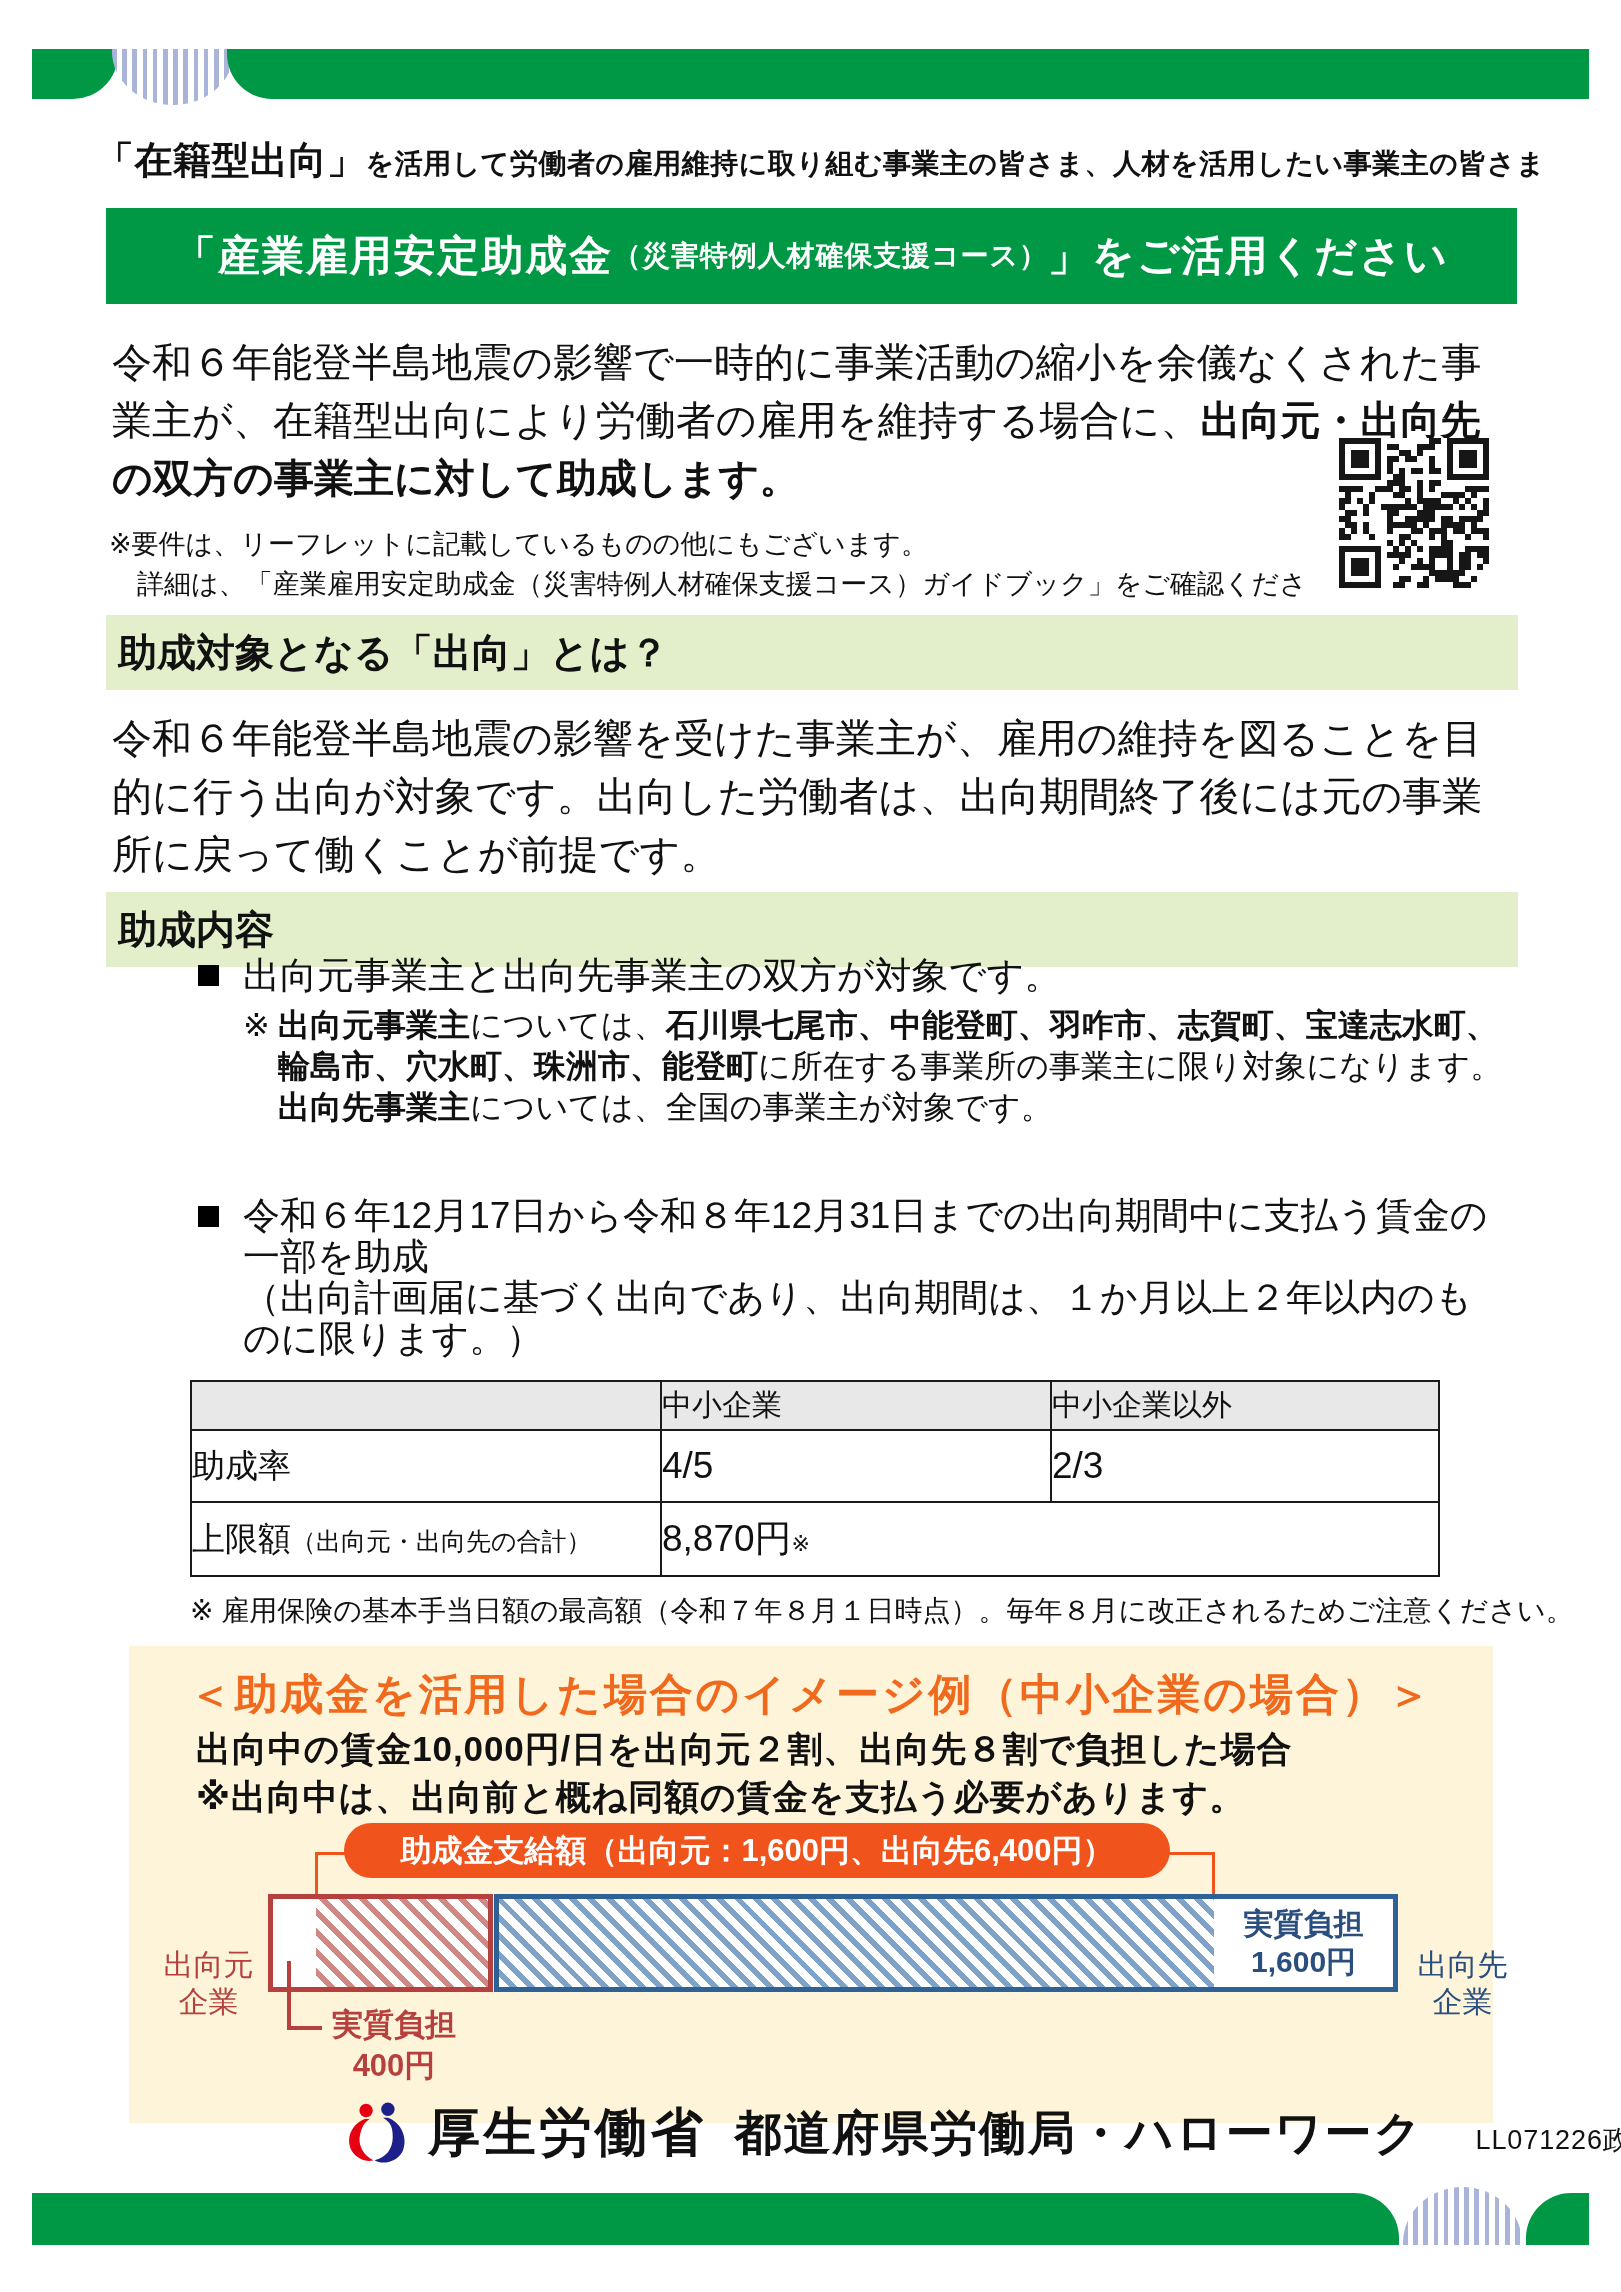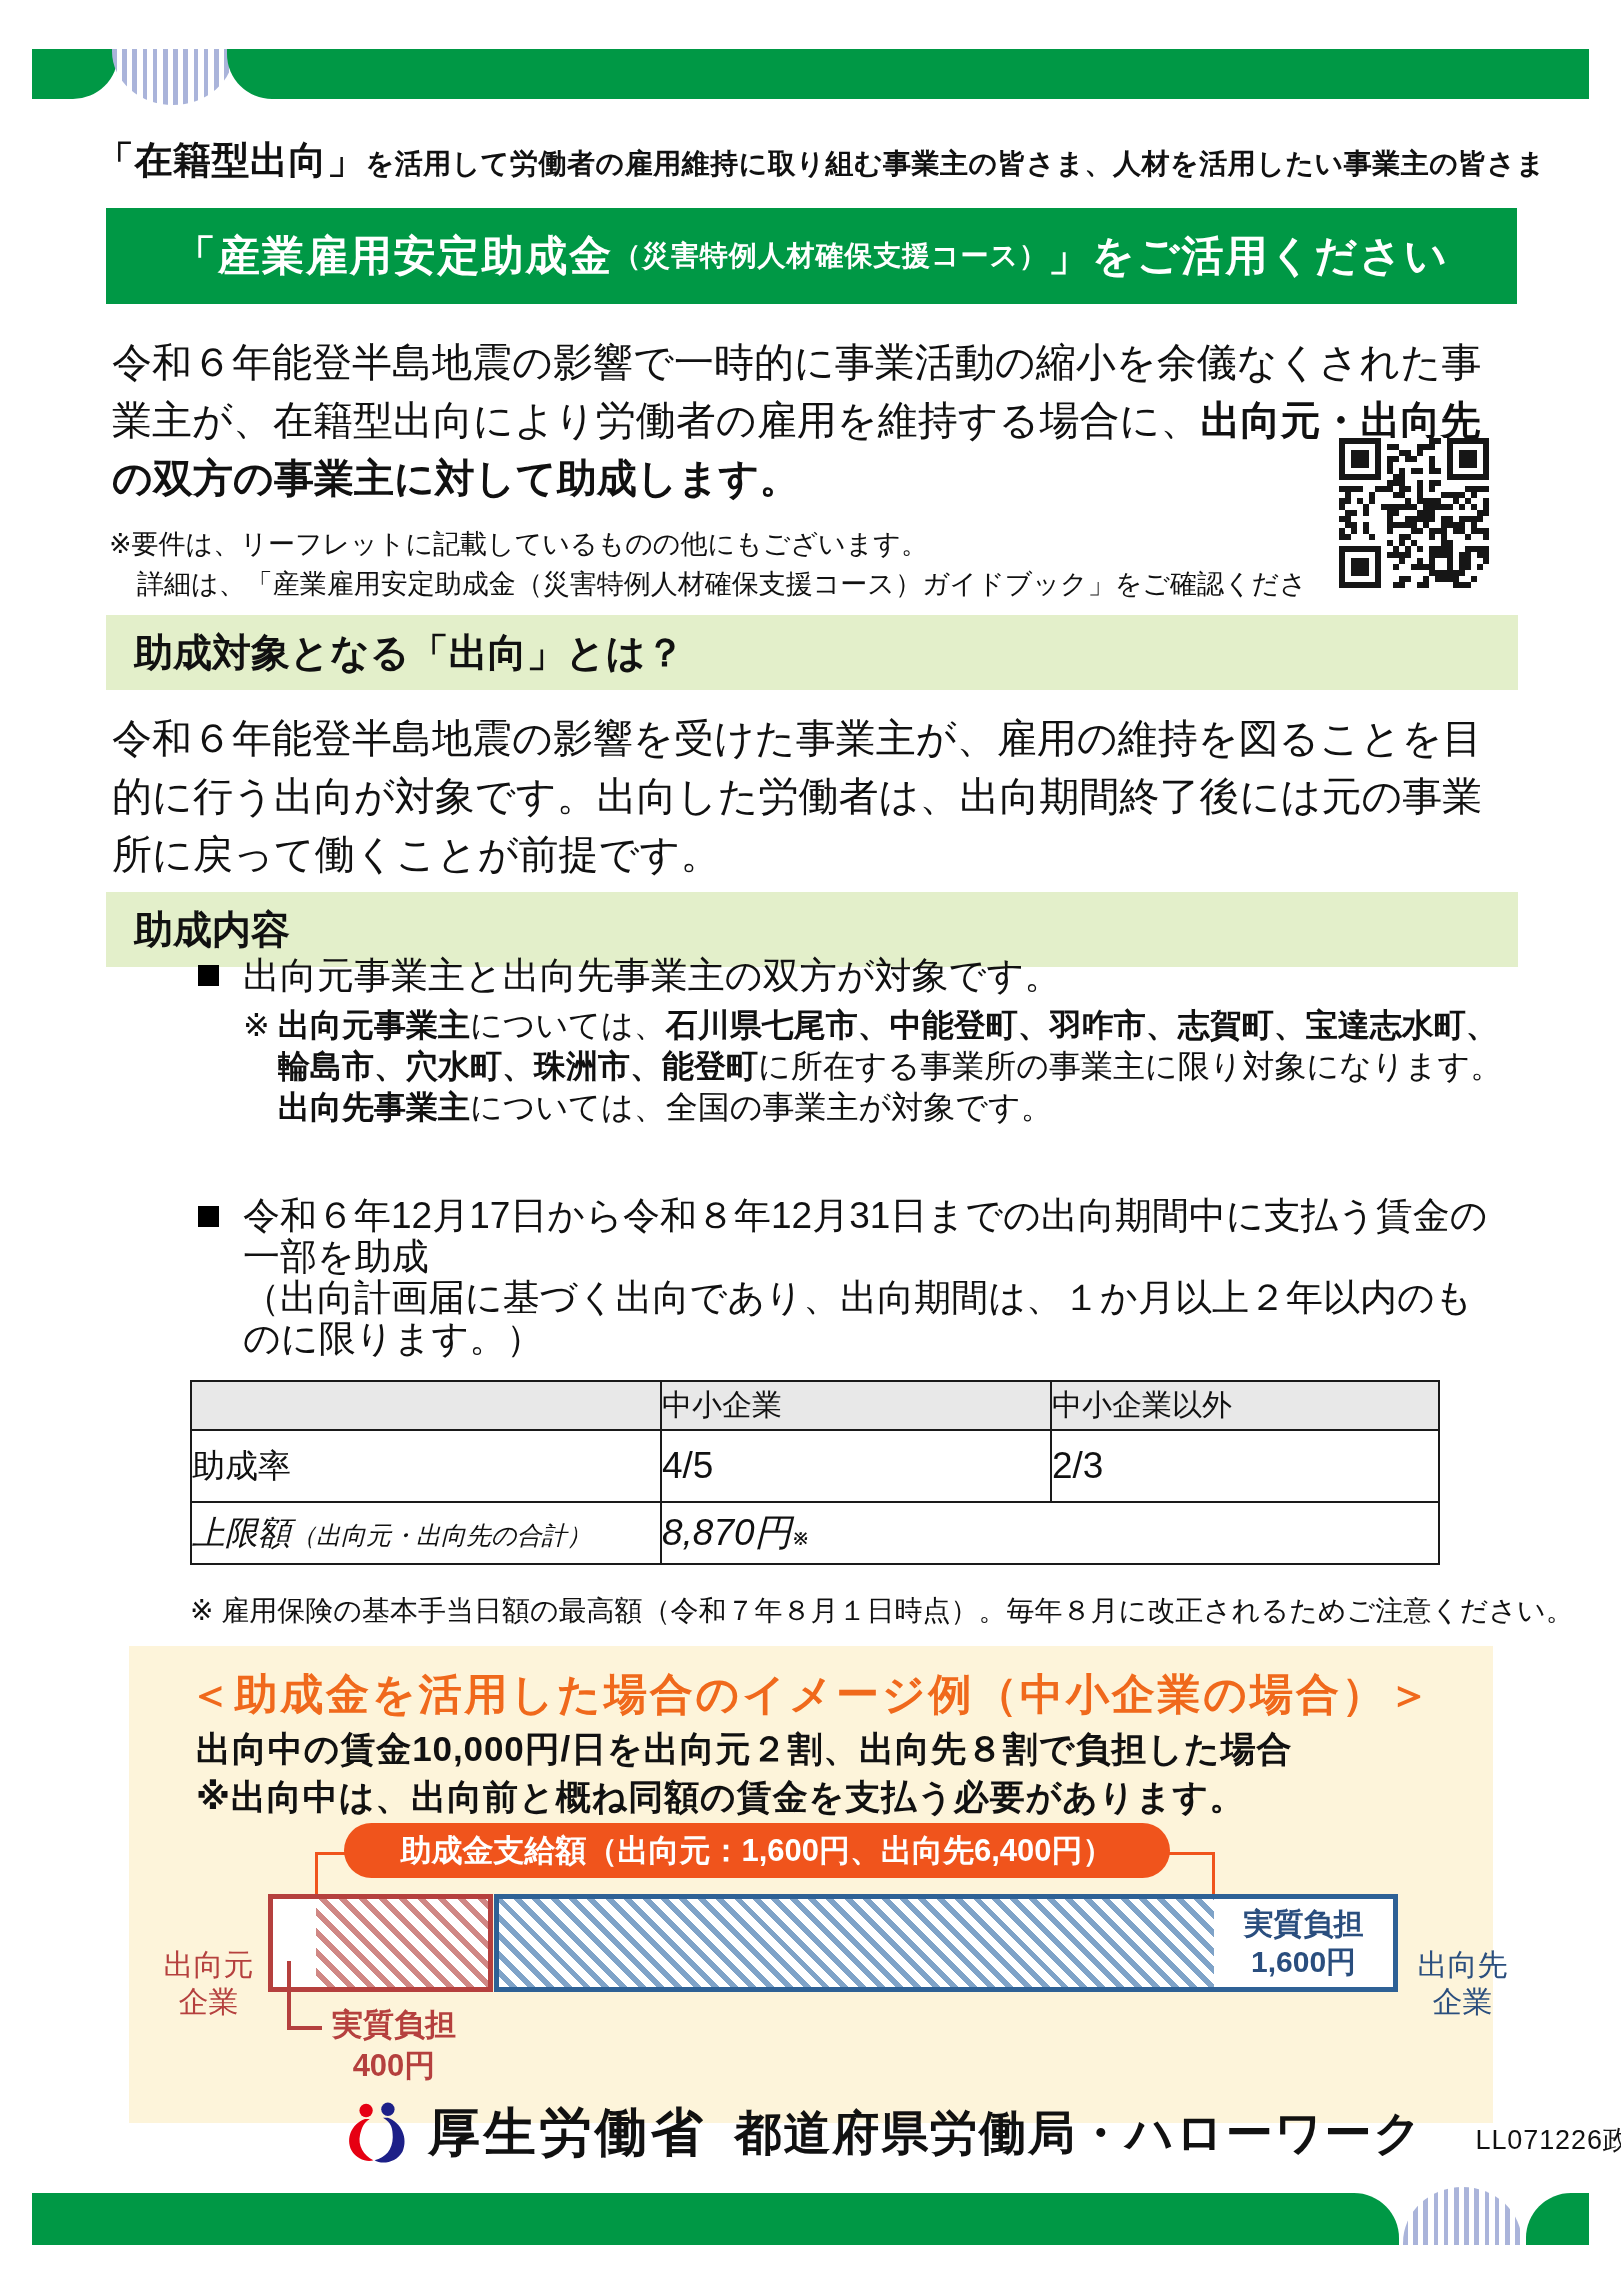--- a/index.html
+++ b/index.html
@@ -26,21 +26,21 @@
   .banner{left:106px;top:208px;width:1411px;height:96px;background:var(--green);
           display:flex;align-items:center;justify-content:center;color:#fff;font-weight:bold;white-space:nowrap;}
   .bn-big{font-size:42px;letter-spacing:1.9px;}
   .bn-small{font-size:28px;letter-spacing:0.9px;}
   
   .para{font-size:40px;line-height:58px;margin:6px;letter-spacing:0px;}
   .seg-b{font-weight:bold;}
   .note-sm{font-size:27px;line-height:39px;}
   
   .sec-header{left:106px;width:1412px;height:75px;background:var(--light_green);
-              display:flex;align-items:center;font-size:39px;font-weight:bold;padding-left:28px;box-sizing:border-box;}
+              display:flex;align-items:center;font-size:39px;font-weight:bold;padding-left:12px;box-sizing:border-box;}
   
   .sq{position:absolute;width:21.3px;height:21.3px;background:#000;}
   .bullet-txt{font-size:37px;line-height:43px;}
   .bullet-note{font-size:32px;line-height:41px;position:relative;padding-left:35px;}
   .bullet-note .mark{position:absolute;left:0;top:0;}
   
   table.grant{border-collapse:collapse;table-layout:fixed;}
   table.grant td,table.grant th{border:2.8px solid #1a1a1a;text-align:left;vertical-align:middle;font-weight:normal;padding:0;}
   .th-bg{background:var(--table_header_bg);font-size:30px;height:47px;}
   .cell-label{font-size:33px;}
@@ -356,21 +356,21 @@
         <tr>
       <th class="th-bg" style="width:468px;"></th>
       <th class="th-bg" style="width:388px;">中小企業</th>
       <th class="th-bg" style="width:386px;">中小企業以外</th>
     </tr>
     <tr style="height:72px;">
       <td class="cell-label">助成率</td>
       <td class="cell-val">4/5</td>
       <td class="cell-val">2/3</td>
     </tr>
-    <tr style="height:62px;font-style:italic;">
+    <tr style="height:74px;">
       <td>
         <span class="cell-label">上限額</span><span class="cell-sub">（出向元・出向先の合計）</span>
       </td>
       <td colspan="2">
         <span class="cell-val">8,870円</span><span class="cell-note-mark">※</span>
       </td>
     </tr>
   </tbody>
     </table>
   <div class="abs" style="left:190px;top:1592px;font-size:28px;">※ 雇用保険の基本手当日額の最高額（令和７年８月１日時点）。毎年８月に改正されるためご注意ください。</div>

